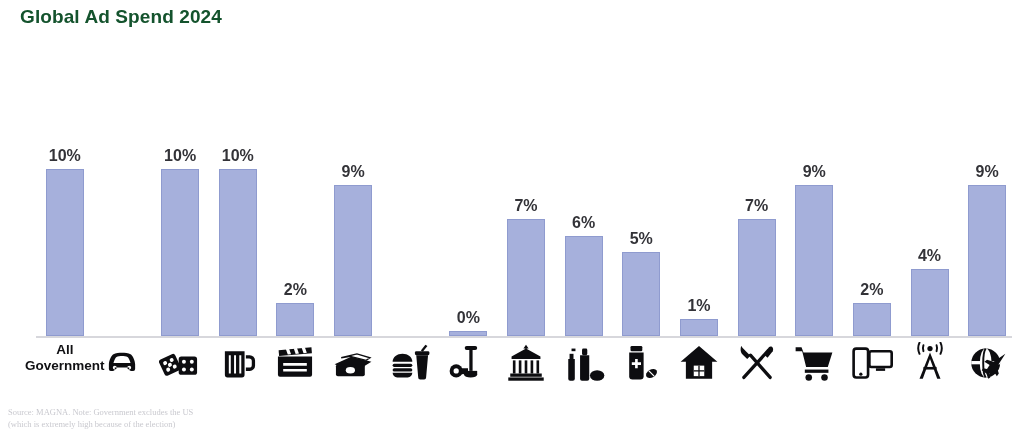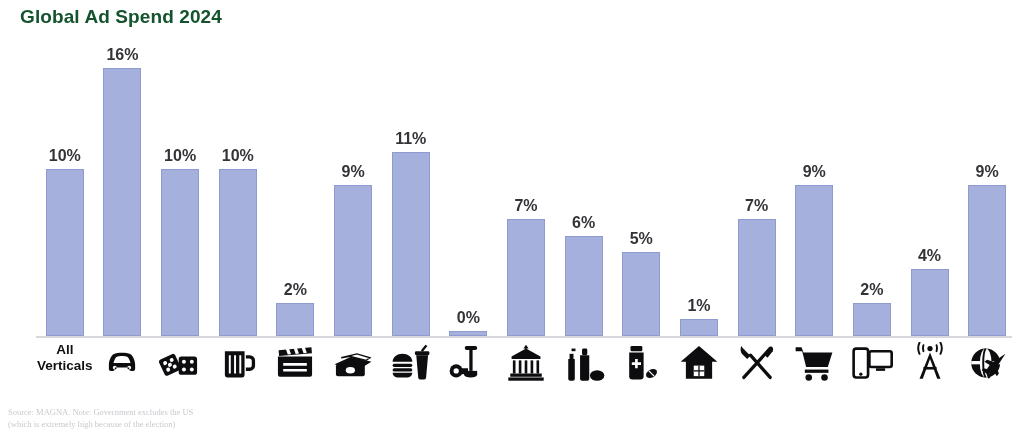--- a/index.html
+++ b/index.html
@@ -119,44 +119,36 @@
 
 <div id="chart-root">
 
   <div id="chart-title">Global Ad Spend 2024</div>
 
   <div id="plot-area">
       <div class="bar-slot" style="left: 9.82353px; width: 38px;">
         <div class="bar-value">10%</div>
         <div class="bar-rect" title="All Verticals 10%" style="height: 167.5px; background: rgb(166, 176, 220); border-color: rgb(143, 155, 207);"></div>
       </div>
-      <div class="bar-slot" style="left: 67.4706px; width: 38px;">
-        <div class="bar-value">16%</div>
-        <div class="bar-rect" title="Automotive 16%" style="height: 268px; background: rgb(166, 176, 220); border-color: rgb(143, 155, 207);"></div>
-      </div>
       <div class="bar-slot" style="left: 125.118px; width: 38px;">
         <div class="bar-value">10%</div>
         <div class="bar-rect" title="Gambling 10%" style="height: 167.5px; background: rgb(166, 176, 220); border-color: rgb(143, 155, 207);"></div>
       </div>
       <div class="bar-slot" style="left: 182.765px; width: 38px;">
         <div class="bar-value">10%</div>
         <div class="bar-rect" title="Alcohol 10%" style="height: 167.5px; background: rgb(166, 176, 220); border-color: rgb(143, 155, 207);"></div>
       </div>
       <div class="bar-slot" style="left: 240.412px; width: 38px;">
         <div class="bar-value">2%</div>
         <div class="bar-rect" title="Media &amp; Entertainment 2%" style="height: 33.5px; background: rgb(166, 176, 220); border-color: rgb(143, 155, 207);"></div>
       </div>
       <div class="bar-slot" style="left: 298.059px; width: 38px;">
         <div class="bar-value">9%</div>
         <div class="bar-rect" title="Finance 9%" style="height: 150.75px; background: rgb(166, 176, 220); border-color: rgb(143, 155, 207);"></div>
       </div>
-      <div class="bar-slot" style="left: 355.706px; width: 38px;">
-        <div class="bar-value">11%</div>
-        <div class="bar-rect" title="Food &amp; Beverage 11%" style="height: 184.25px; background: rgb(166, 176, 220); border-color: rgb(143, 155, 207);"></div>
-      </div>
       <div class="bar-slot" style="left: 413.353px; width: 38px;">
         <div class="bar-value">0%</div>
         <div class="bar-rect" title="Home Appliances 0%" style="height: 5px; background: rgb(166, 176, 220); border-color: rgb(143, 155, 207);"></div>
       </div>
       <div class="bar-slot" style="left: 471px; width: 38px;">
         <div class="bar-value">7%</div>
         <div class="bar-rect" title="Government 7%" style="height: 117.25px; background: rgb(166, 176, 220); border-color: rgb(143, 155, 207);"></div>
       </div>
       <div class="bar-slot" style="left: 528.647px; width: 38px;">
         <div class="bar-value">6%</div>
@@ -190,21 +182,21 @@
         <div class="bar-value">9%</div>
         <div class="bar-rect" title="Travel 9%" style="height: 150.75px; background: rgb(166, 176, 220); border-color: rgb(143, 155, 207);"></div>
       </div>
     </div>
 
   <div id="baseline"></div>
 
   <div id="axis-labels">
       <div class="axis-slot" style="left: 0px; width: 57.6471px;">
         <div class="axis-text">All
-Verticals</div>
+Government</div>
       </div>
       <div class="axis-slot" style="left: 57.6471px; width: 57.6471px;">
         <span class="axis-icon" title="Automotive">
           <svg viewBox="0 0 64 64">
             <path d="M12 34c0-6 4-14 7-15.5C22 17 28 16.5 32 16.5s10 .5 13 2C48 20 52 28 52 34v7a3 3 0 0 1-3 3h-3a3 3 0 0 1-3-3v-2H21v2a3 3 0 0 1-3 3h-3a3 3 0 0 1-3-3v-7zm7-2h26c-1.2-4.2-3-8.5-4.6-9.3-1.8-.9-5.6-1.2-8.4-1.2s-6.6.3-8.4 1.2C22 23.5 20.2 27.8 19 32zm2 4a3 3 0 1 0 0 6 3 3 0 0 0 0-6zm22 0a3 3 0 1 0 0 6 3 3 0 0 0 0-6z"></path>
           </svg>
         </span>
       </div>
       <div class="axis-slot" style="left: 115.294px; width: 57.6471px;">
         <span class="axis-icon" title="Gambling">

